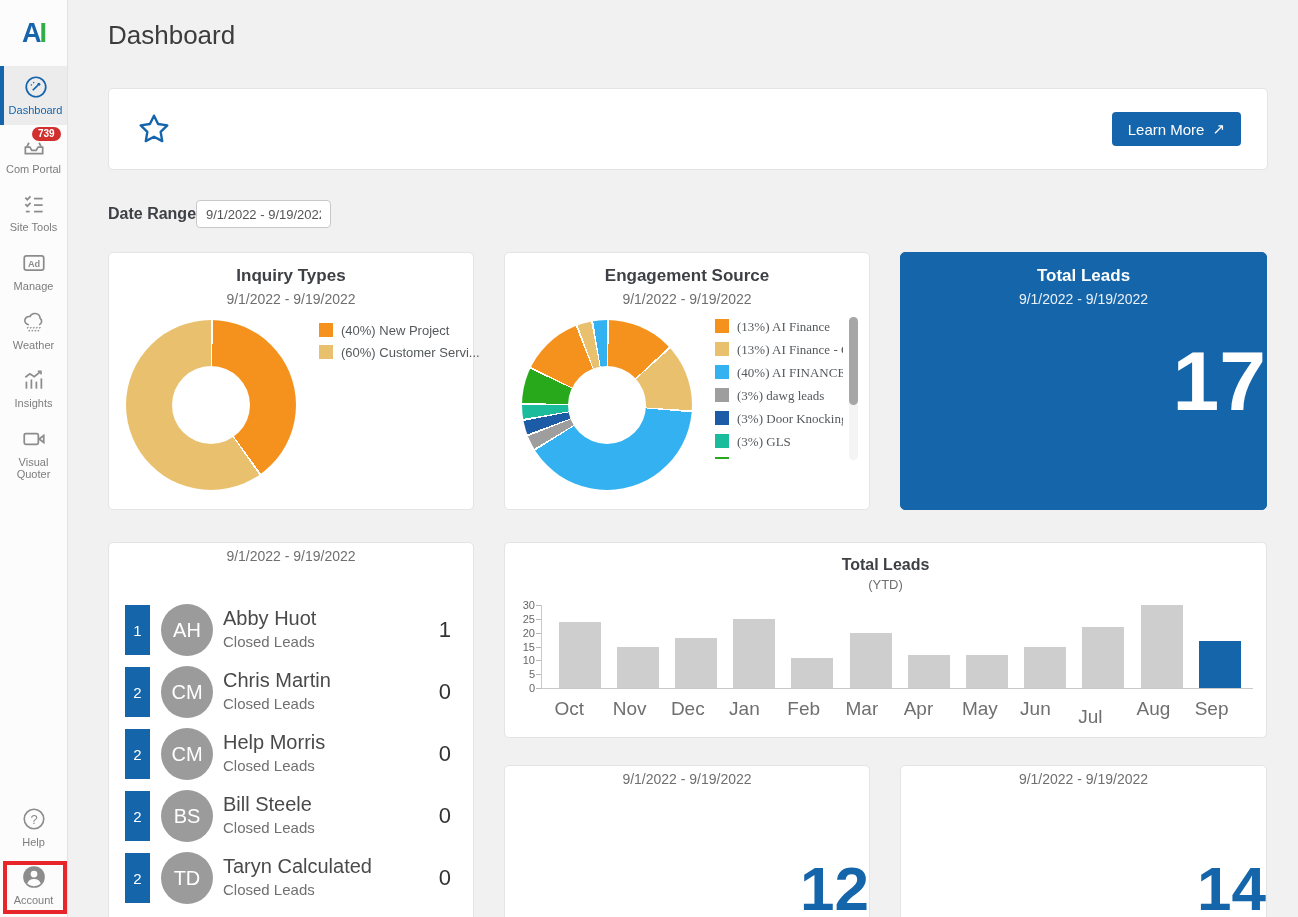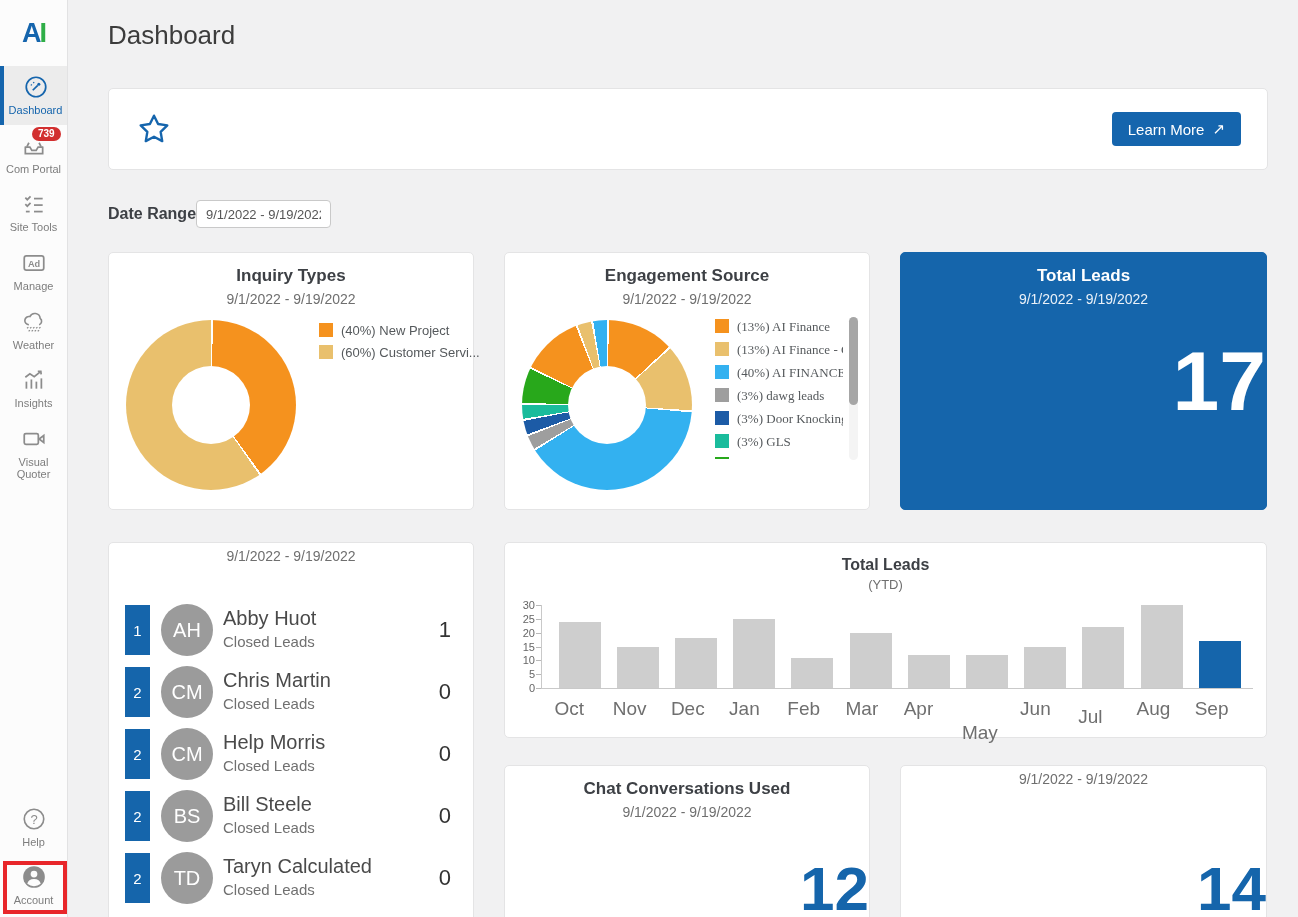--- a/index.html
+++ b/index.html
@@ -355,34 +355,33 @@
           <div class="xlab" style="left: 165.9px; top: 155px; width: 50px;">Dec</div>
           <div class="bar" style="left: 228.1px; top: 75.8333px; width: 42px; height: 69.1667px; background: rgb(206, 206, 206);"></div>
           <div class="xlab" style="left: 224.1px; top: 155px; width: 50px;">Jan</div>
           <div class="bar" style="left: 286.3px; top: 114.567px; width: 42px; height: 30.4333px; background: rgb(206, 206, 206);"></div>
           <div class="xlab" style="left: 282.3px; top: 155px; width: 50px;">Feb</div>
           <div class="bar" style="left: 344.5px; top: 89.6667px; width: 42px; height: 55.3333px; background: rgb(206, 206, 206);"></div>
           <div class="xlab" style="left: 340.5px; top: 155px; width: 50px;">Mar</div>
           <div class="bar" style="left: 402.7px; top: 111.8px; width: 42px; height: 33.2px; background: rgb(206, 206, 206);"></div>
           <div class="xlab" style="left: 398.7px; top: 155px; width: 50px;">Apr</div>
           <div class="bar" style="left: 460.9px; top: 111.8px; width: 42px; height: 33.2px; background: rgb(206, 206, 206);"></div>
-          <div class="xlab" style="left: 456.9px; top: 155px; width: 50px; margin-top: 24px;">May</div>
+          <div class="xlab" style="left: 456.9px; top: 155px; width: 50px;">May</div>
           <div class="bar" style="left: 519.1px; top: 103.5px; width: 42px; height: 41.5px; background: rgb(206, 206, 206);"></div>
           <div class="xlab" style="left: 515.1px; top: 155px; width: 50px;">Jun</div>
           <div class="bar" style="left: 577.3px; top: 84.1333px; width: 42px; height: 60.8667px; background: rgb(206, 206, 206);"></div>
           <div class="xlab" style="left: 573.3px; top: 163px; width: 50px;">Jul</div>
           <div class="bar" style="left: 635.5px; top: 62px; width: 42px; height: 83px; background: rgb(206, 206, 206);"></div>
           <div class="xlab" style="left: 631.5px; top: 155px; width: 50px;">Aug</div>
           <div class="bar" style="left: 693.7px; top: 97.9667px; width: 42px; height: 47.0333px; background: rgb(21, 101, 171);"></div>
           <div class="xlab" style="left: 689.7px; top: 155px; width: 50px;">Sep</div>
         </div>
     </section>
 
     <section class="card" style="left:436px; top:765px; width:366px; height:170px;">
-      <div class="card-title">Chat Conversations Used</div>
       <div class="card-sub">9/1/2022 - 9/19/2022</div>
       <div class="big-num bluetxt">12</div>
     </section>
 
     <section class="card" style="left:832px; top:765px; width:367px; height:170px;">
       <div class="card-sub">9/1/2022 - 9/19/2022</div>
       <div class="big-num bluetxt">14</div>
     </section>
   </main>
 </div>

